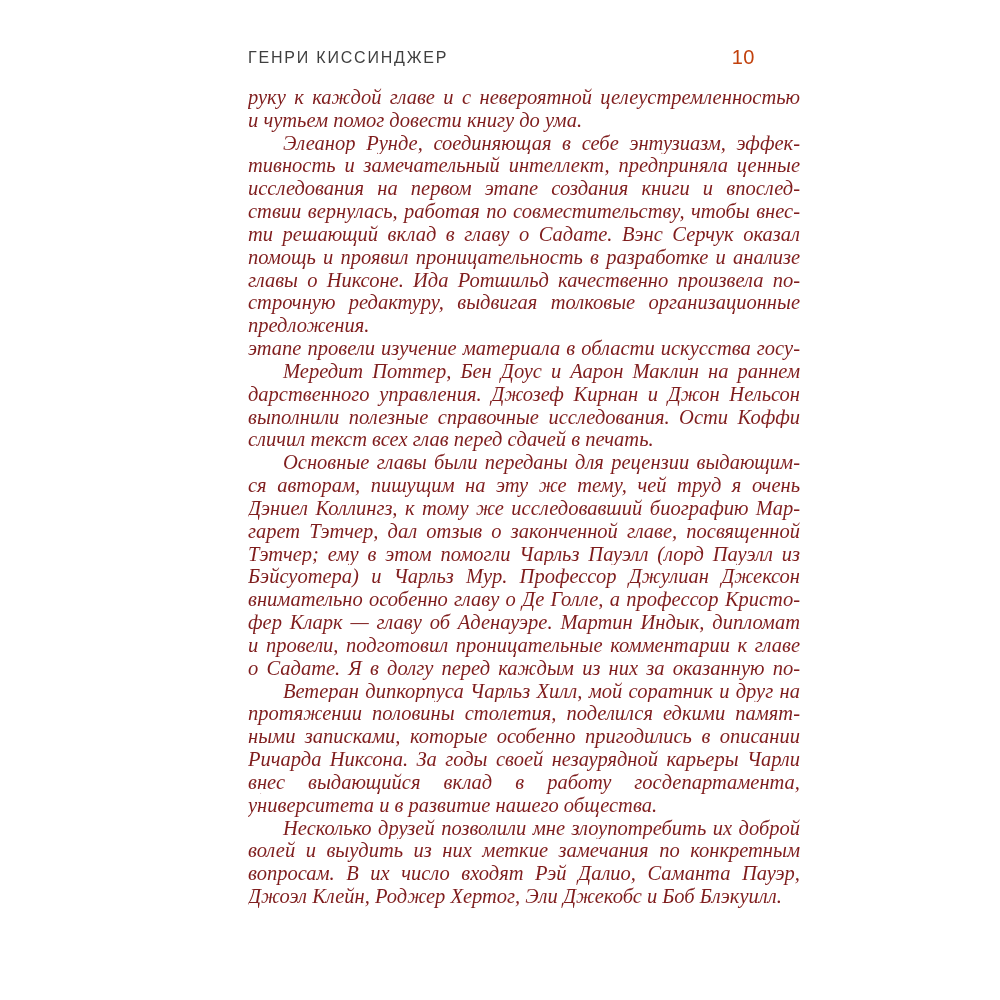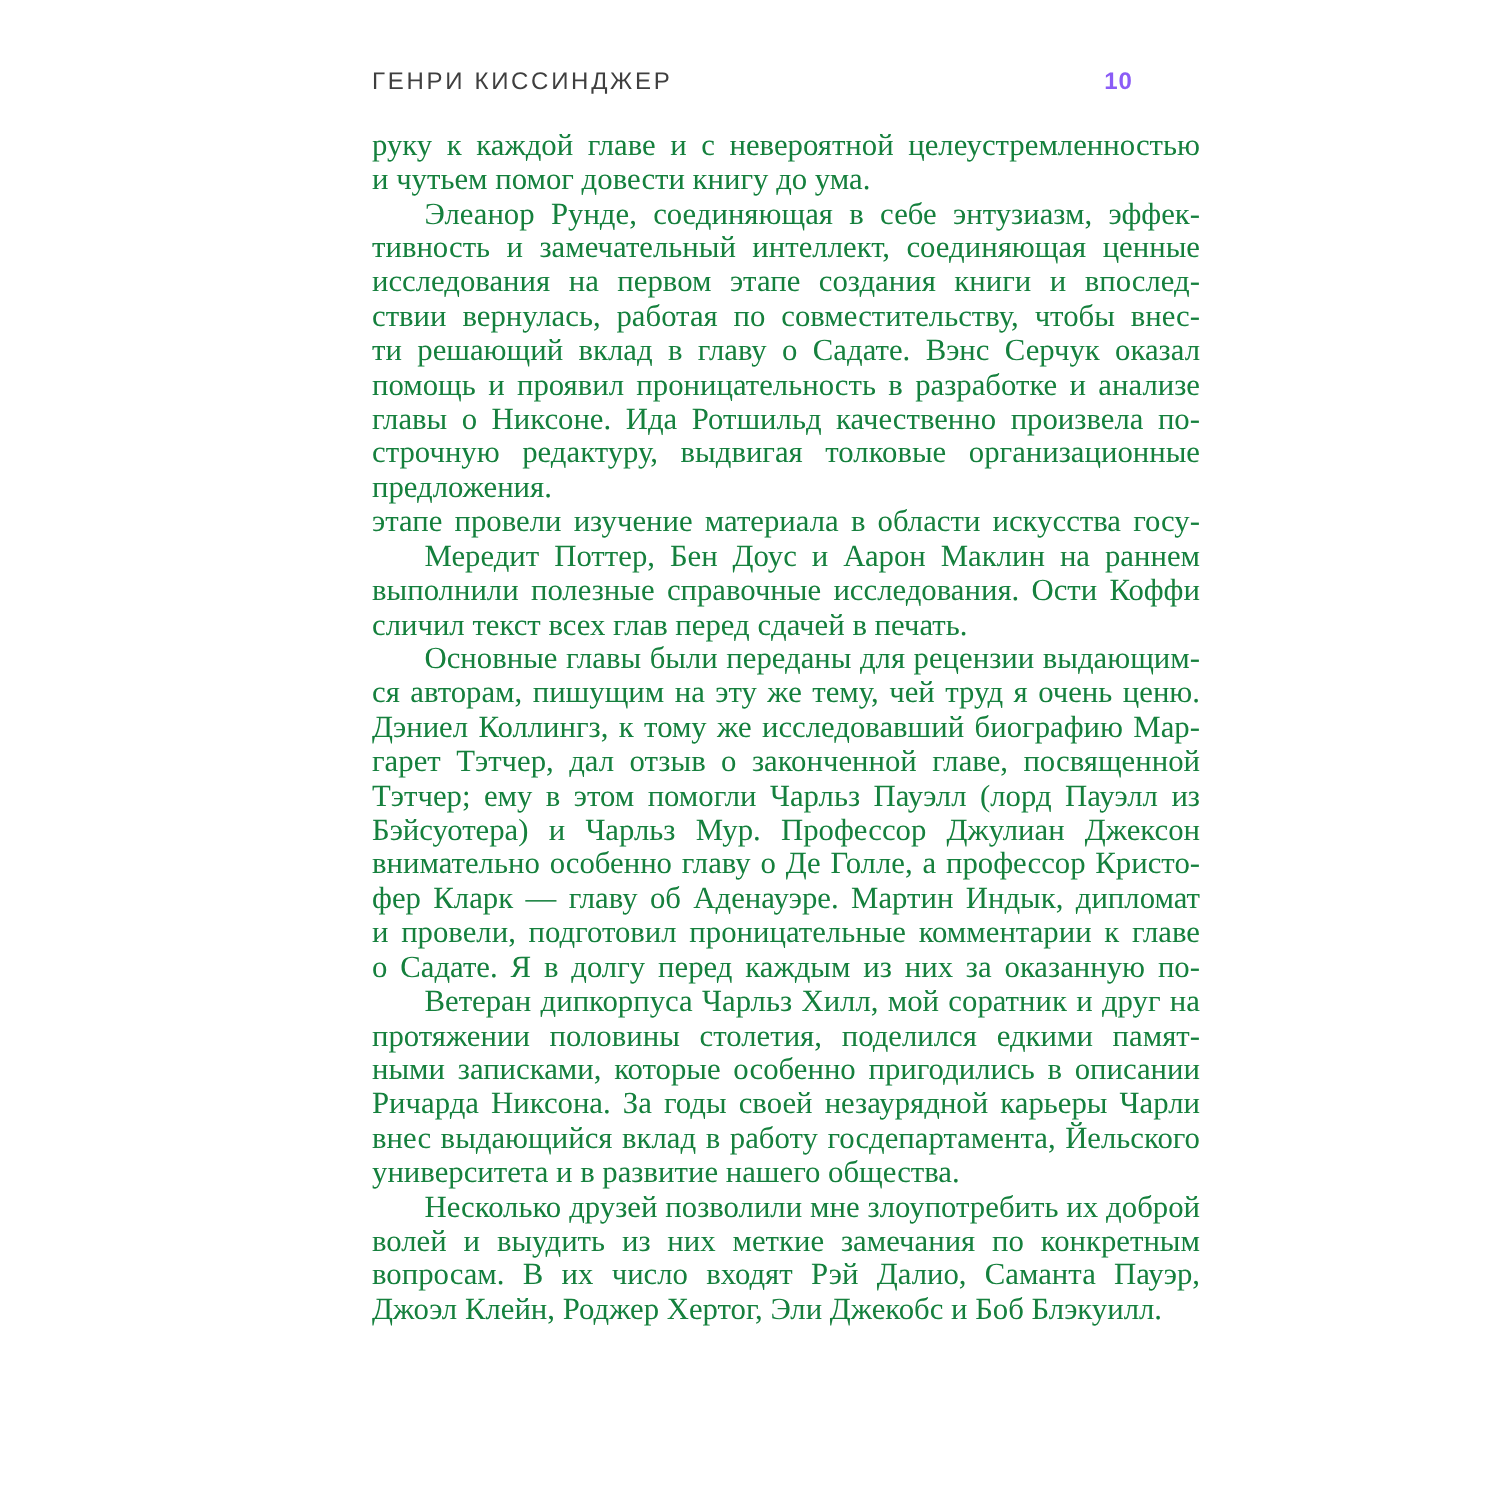--- a/index.html
+++ b/index.html
@@ -26,34 +26,35 @@
   .running-header .author {
     font-family: "Liberation Sans", sans-serif;
     font-size: 16px;
     font-weight: 400;
     letter-spacing: 1.8px;
     color: #3f3f3f;
     white-space: nowrap;
   }
   .running-header .folio {
     font-family: "Liberation Sans", sans-serif;
-    font-size: 16px;
-    font-weight: 700;
+    font-size: 20px;
+    font-weight: 400;
     letter-spacing: 0.5px;
-    color: #8b5cf6;
+    color: #c2410c;
   }
   .body-text {
     position: absolute;
     left: 248px;
     top: 86px;
     width: 552px;
     font-family: "Liberation Serif", "DejaVu Serif", serif;
     font-size: 20.5px;
     line-height: 22.84px;
-    color: #15803d;
+    color: #7f1d1d;
+    font-style: italic;
   }
   .para { margin: 0; padding: 0; }
   .line {
     height: 22.84px;
     overflow: hidden;
     text-align: justify;
     text-align-last: justify;
   }
   .line.last {
     text-align-last: left;
@@ -70,32 +71,33 @@
     <span class="author">ГЕНРИ КИССИНДЖЕР</span>
     <span class="folio">10</span>
   </div>
   <div class="body-text">
       <div class="para">
         <div class="line">руку к каждой главе и с невероятной целеустремленностью</div>
         <div class="line last">и чутьем помог довести книгу до ума.</div>
       </div>
       <div class="para">
         <div class="line indent">Элеанор Рунде, соединяющая в себе энтузиазм, эффек-</div>
-        <div class="line">тивность и замечательный интеллект, соединяющая ценные</div>
+        <div class="line">тивность и замечательный интеллект, предприняла ценные</div>
         <div class="line">исследования на первом этапе создания книги и впослед-</div>
         <div class="line">ствии вернулась, работая по совместительству, чтобы внес-</div>
         <div class="line">ти решающий вклад в главу о Садате. Вэнс Серчук оказал</div>
         <div class="line">помощь и проявил проницательность в разработке и анализе</div>
         <div class="line">главы о Никсоне. Ида Ротшильд качественно произвела по-</div>
         <div class="line">строчную редактуру, выдвигая толковые организационные</div>
         <div class="line last">предложения.</div>
       </div>
       <div class="para">
         <div class="line">этапе провели изучение материала в области искусства госу-</div>
         <div class="line indent">Мередит Поттер, Бен Доус и Аарон Маклин на раннем</div>
+        <div class="line">дарственного управления. Джозеф Кирнан и Джон Нельсон</div>
         <div class="line">выполнили полезные справочные исследования. Ости Коффи</div>
         <div class="line last">сличил текст всех глав перед сдачей в печать.</div>
       </div>
       <div class="para">
         <div class="line indent">Основные главы были переданы для рецензии выдающим-</div>
         <div class="line">ся авторам, пишущим на эту же тему, чей труд я очень ценю.</div>
         <div class="line">Дэниел Коллингз, к тому же исследовавший биографию Мар-</div>
         <div class="line">гарет Тэтчер, дал отзыв о законченной главе, посвященной</div>
         <div class="line">Тэтчер; ему в этом помогли Чарльз Пауэлл (лорд Пауэлл из</div>
         <div class="line">Бэйсуотера) и Чарльз Мур. Профессор Джулиан Джексон</div>

